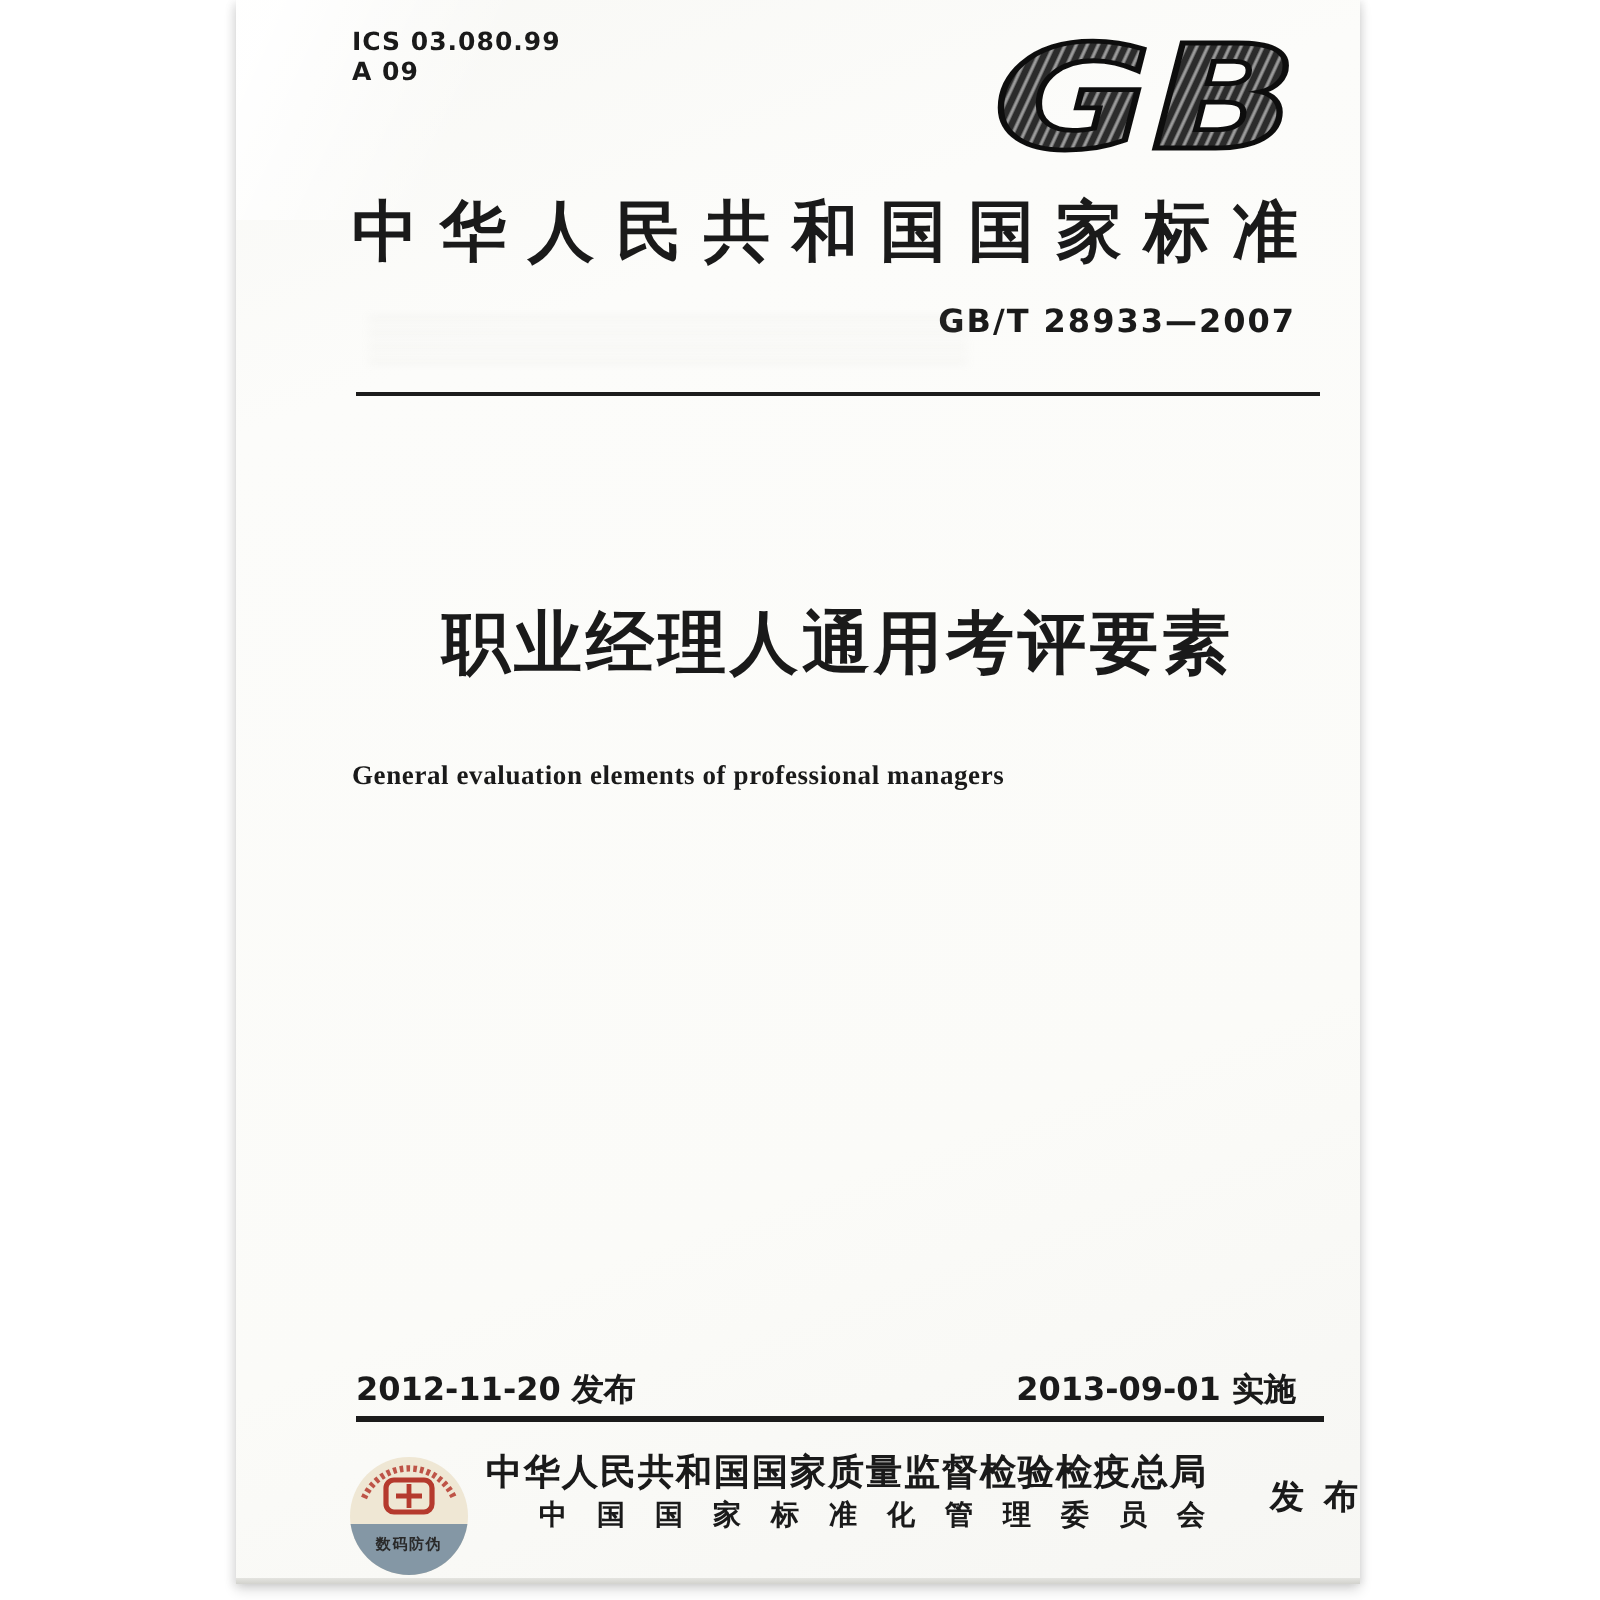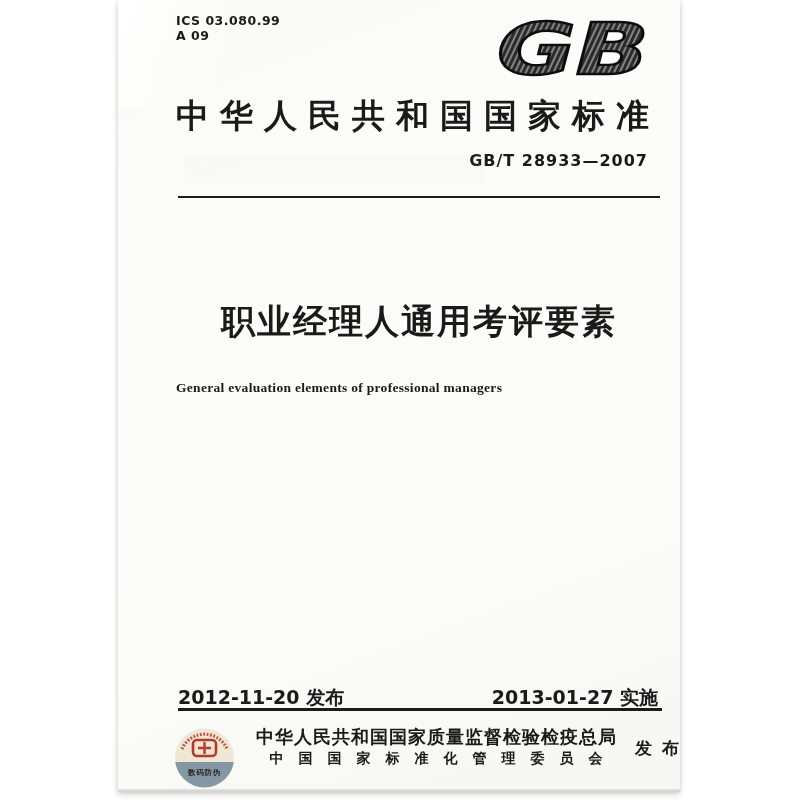--- a/index.html
+++ b/index.html
@@ -37,24 +37,24 @@
   }
   .rule-top{position:absolute;left:2px;right:2px;top:196px;height:2px;background:#1c1c1c;}
   .main-title{
     position:absolute;left:0;right:0;top:299px;text-align:center;white-space:nowrap;
     font-size:34px;font-weight:bold;letter-spacing:2px;
   }
   .subtitle{
     position:absolute;left:0;right:0;top:363px;text-align:left;white-space:nowrap;
     font-family:"Liberation Serif","DejaVu Serif",serif;font-size:13.5px;font-weight:bold;letter-spacing:.3px;margin-top:17px;
   }
-  .dates{position:absolute;left:2px;right:4px;top:685px;font-size:19px;font-weight:bold;display:flex;justify-content:space-between;white-space:nowrap;}
+  .dates{position:absolute;left:2px;right:14px;top:685px;font-size:16px;font-weight:bold;display:flex;justify-content:space-between;white-space:nowrap;}
   .rule-bottom{position:absolute;left:2px;right:0;top:708px;height:3px;background:#1b1b1b;}
   .pub-lines{position:absolute;left:125px;top:726px;width:386px;}
-  .pub1{font-size:18px;font-weight:bold;letter-spacing:1px;margin-right:-1px;text-align:center;white-space:nowrap;line-height:21px;}
+  .pub1{font-size:18px;font-weight:bold;letter-spacing:1px;margin-right:-1px;text-align:left;white-space:nowrap;line-height:21px;}
   .pub2{font-size:14px;font-weight:bold;letter-spacing:15px;margin-right:-15px;text-align:center;white-space:nowrap;line-height:22px;}
   .publish-label{position:absolute;left:517px;top:737px;font-size:17px;font-weight:bold;letter-spacing:10px;white-space:nowrap;}
   .seal{position:absolute;left:55px;top:721px;}
 </style>
 </head>
 <body>
 
 <div class="page">
   <div class="content">
 
@@ -78,21 +78,21 @@
     <div class="std-number">GB/T 28933—2007</div>
 
     <div class="ghost"></div>
     <div class="rule-top"></div>
 
     <div class="main-title">职业经理人通用考评要素</div>
     <div class="subtitle">General evaluation elements of professional managers</div>
 
     <div class="dates">
       <div><span>2012-11-20</span> <span>发布</span></div>
-      <div><span>2013-01-27</span> <span>实施</span></div>
+      <div><span>2013-09-01</span> <span>实施</span></div>
     </div>
     <div class="rule-bottom"></div>
   </div>
 
   <svg class="seal" width="64" height="72" viewBox="0 0 64 72">
     <defs>
       <clipPath id="sealclip">
           <circle cx="31.5" cy="37" r="29.5"></circle>
         </clipPath>
     </defs>

